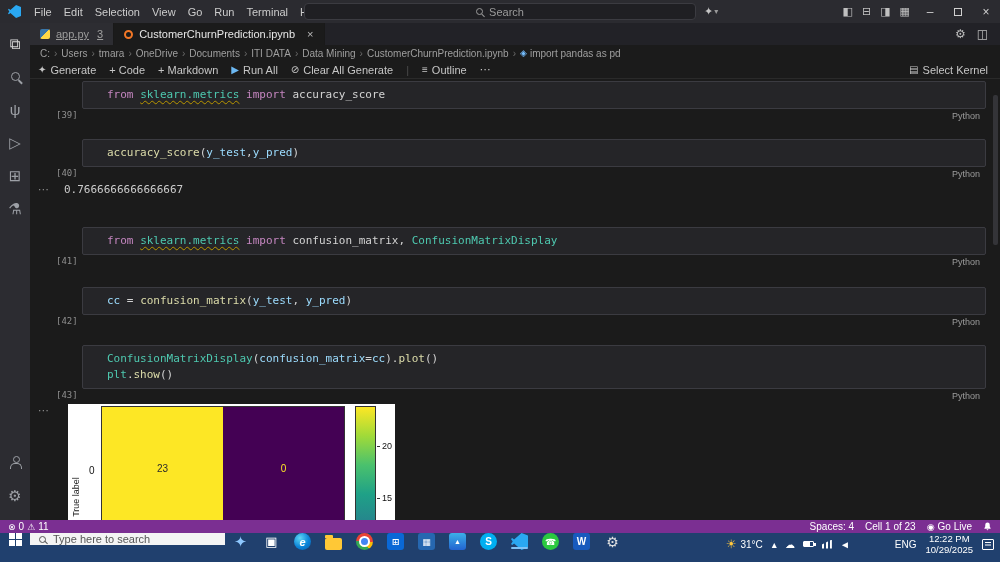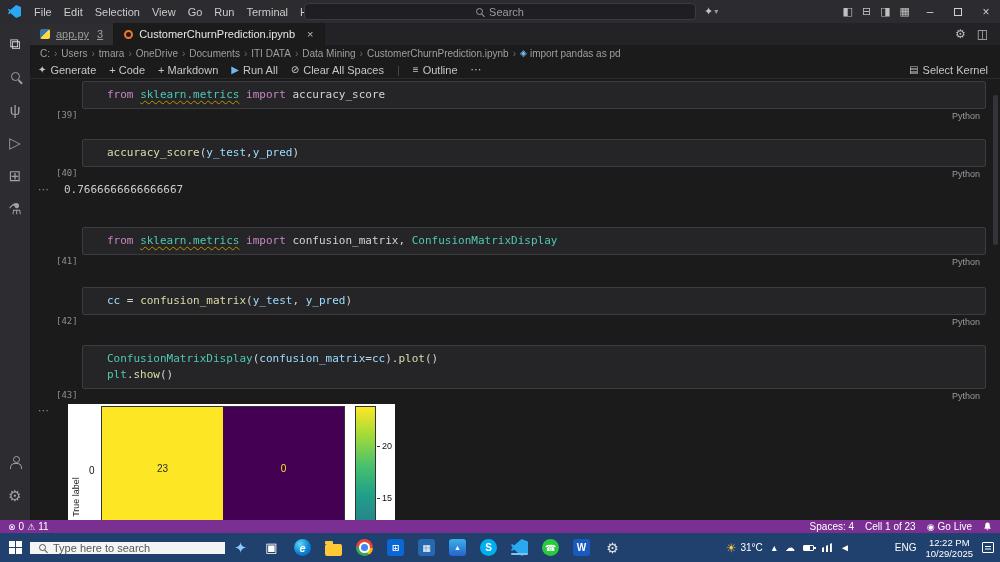--- a/index.html
+++ b/index.html
@@ -100,21 +100,21 @@
 
   
   .statusbar { position:absolute; left:0; right:0; top:520px; height:13px; background:#7b2f92; color:#ffffff;
                display:flex; align-items:center; justify-content:space-between; font-size:10px; padding:0 8px; z-index:5; }
   .sb-left, .sb-right { display:flex; align-items:center; gap:11px; }
   .sb-item { display:flex; align-items:center; gap:3px; cursor:pointer; }
   .sb-ic { font-size:9px; }
 
   
   .taskbar { position:absolute; left:0; right:0; top:533px; height:29px; background:#20406e;
-             display:flex; align-items:center; color:#fff; z-index:5; }
+             display:flex; align-items:flex-start; color:#fff; z-index:5; }
   .start { width:30px; display:flex; align-items:center; justify-content:center; cursor:pointer; }
   .win-logo { width:13px; height:13px; display:block;
               background:linear-gradient(#fff,#fff),linear-gradient(#fff,#fff),linear-gradient(#fff,#fff),linear-gradient(#fff,#fff);
               background-size:6px 6px; background-position:0 0,7px 0,0 7px,7px 7px; background-repeat:no-repeat; }
   .tb-searchbox { width:195px; background:#f4f4f4; display:flex; align-items:center; gap:7px; padding:0 9px;
                   color:#555; font-size:11px; cursor:text; }
   .tb-apps { display:flex; align-items:stretch; }
   .tb-app { width:31px; display:flex; align-items:center; justify-content:center; position:relative; cursor:pointer; }
   .tb-app .ic { width:17px; height:17px; border-radius:3px; display:flex; align-items:center; justify-content:center;
                 font-size:10px; font-weight:bold; color:#fff; }
@@ -271,21 +271,21 @@
     </div>
     <div class="tbtn" data-name="add-markdown-button">
       <span>+ Markdown</span>
     </div>
     <div class="tbtn" data-name="run-all-button">
       <span class="ticon run" data-name="run-all-icon">▶</span>
       <span>Run All</span>
     </div>
     <div class="tbtn" data-name="clear-outputs-button">
       <span class="ticon" data-name="clear-outputs-icon">⊘</span>
-      <span>Clear All Spaces</span>
+      <span>Clear All Generate</span>
     </div>
     <span class="tb-sep" data-name="toolbar-separator">|</span>
     <div class="tbtn" data-name="outline-button">
       <span class="ticon" data-name="outline-icon">≡</span>
       <span>Outline</span>
     </div>
     <div class="tbtn" data-name="more-actions-button">
       <span data-name="more-icon">⋯</span>
     </div>
     <div class="tbtn kernel" data-name="select-kernel-button">

